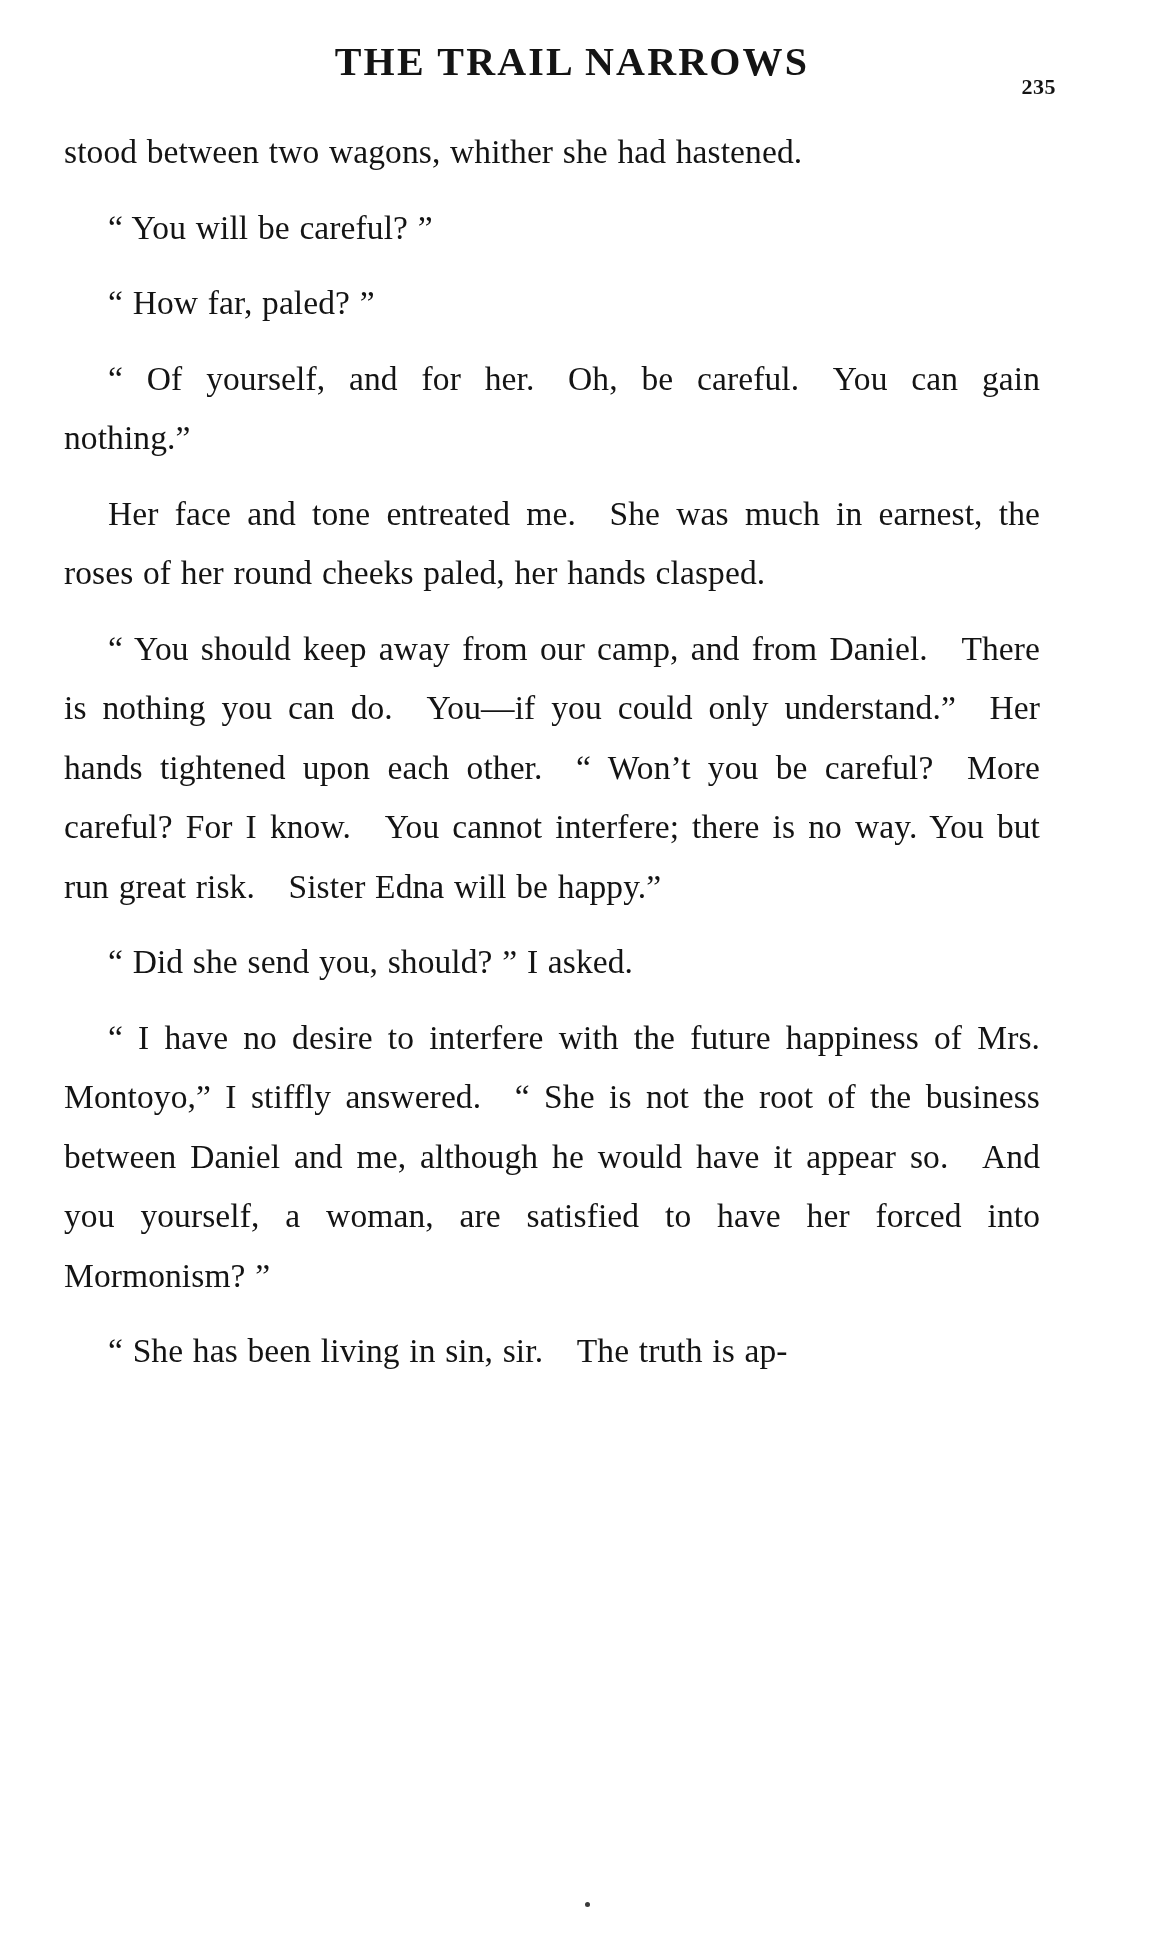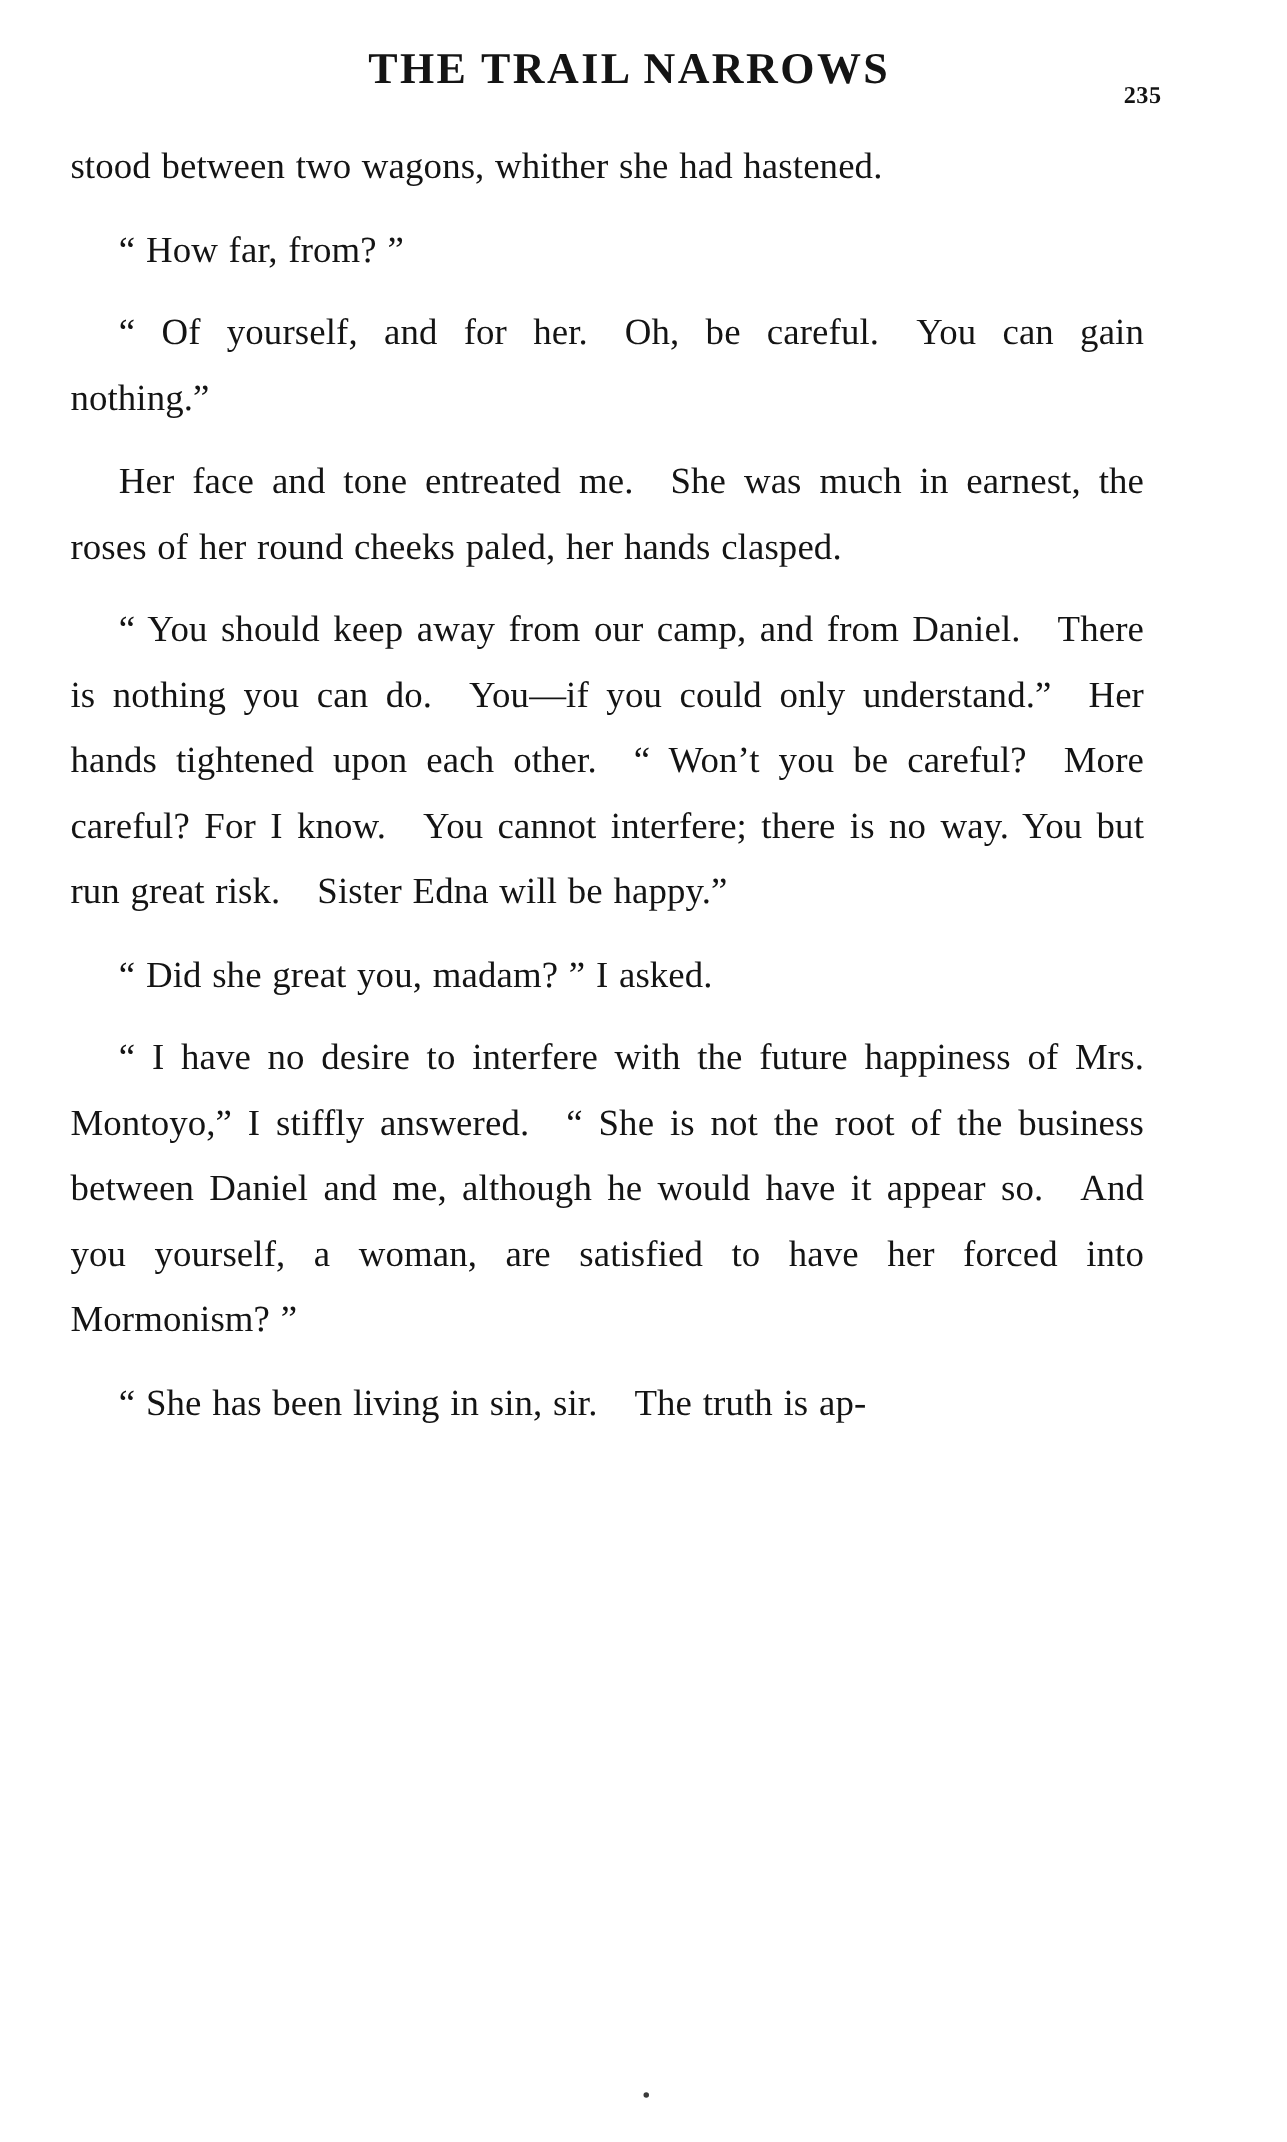--- a/index.html
+++ b/index.html
@@ -80,23 +80,24 @@
 
 <div class="page">
 
   <div class="header">
     <div class="running-head">THE TRAIL NARROWS</div>
     <div class="folio">235</div>
   </div>
 
   <div class="body-text">
     <p>stood between two wagons, whither she had hastened.</p>
-    <p class="indent">“ How far, from? ”</p>
+    <p class="indent">“ You will be careful? ”</p>
+    <p class="indent">“ How far, paled? ”</p>
     <p class="indent">“ Of yourself, and for her. Oh, be careful. You can gain nothing.”</p>
     <p class="indent">Her face and tone entreated me. She was much in earnest, the roses of her round cheeks paled, her hands clasped.</p>
     <p class="indent">“ You should keep away from our camp, and from Daniel. There is nothing you can do. You—if you could only understand.” Her hands tightened upon each other. “ Won’t you be careful? More careful? For I know. You cannot interfere; there is no way. You but run great risk. Sister Edna will be happy.”</p>
-    <p class="indent">“ Did she great you, madam? ” I asked.</p>
+    <p class="indent">“ Did she send you, should? ” I asked.</p>
     <p class="indent">“ I have no desire to interfere with the future happiness of Mrs. Montoyo,” I stiffly answered. “ She is not the root of the business between Daniel and me, although he would have it appear so. And you yourself, a woman, are satisfied to have her forced into Mormonism? ”</p>
     <p class="indent">“ She has been living in sin, sir. The truth is ap-</p>
   </div>
 
   <div class="dot"></div>
 </div>
 
 </body></html>

